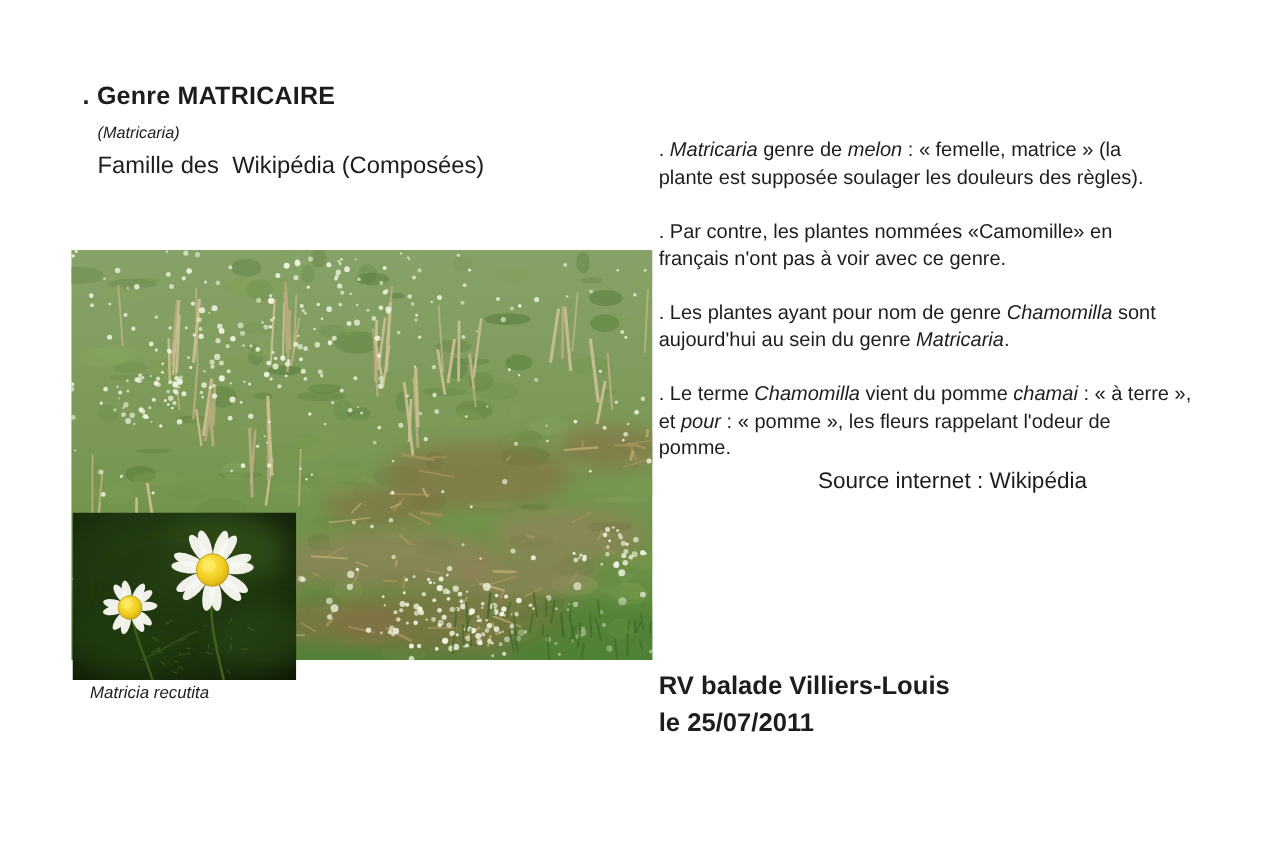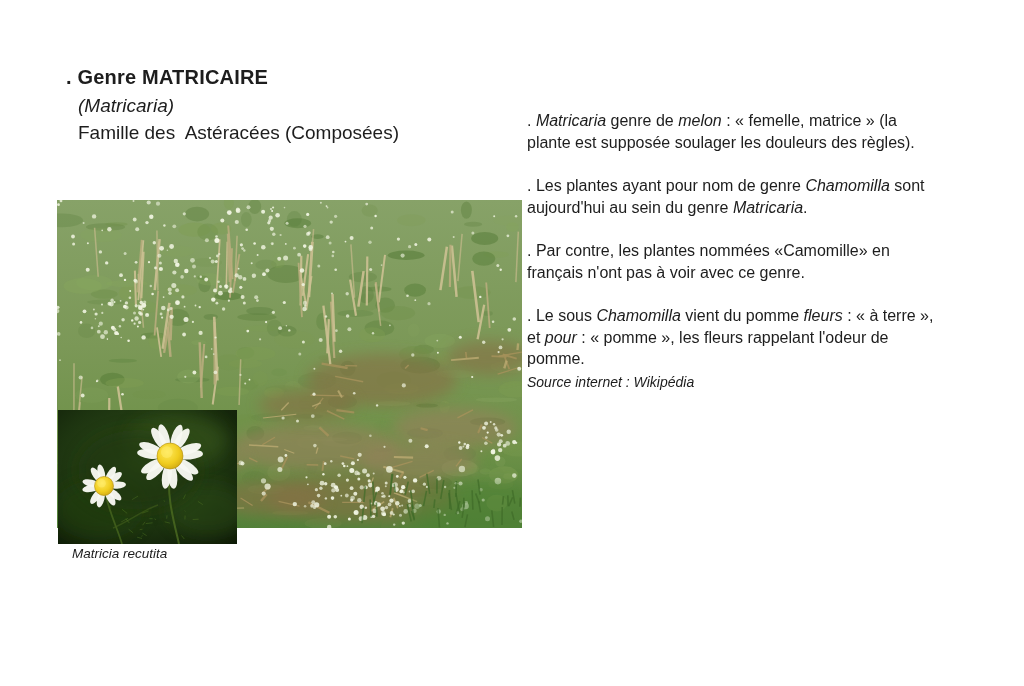--- a/index.html
+++ b/index.html
@@ -3,47 +3,47 @@
 <meta charset="utf-8">
 <style>
   html,body{margin:0;padding:0;background:#ffffff;}
   .slide{
     position:relative;width:1024px;height:686px;background:#ffffff;overflow:hidden;
     font-family:"Liberation Sans", sans-serif;color:#1d1d1d;
   }
   
   .title-block{position:absolute;left:66px;top:64px;}
   .title-main{font-size:20px;font-weight:bold;line-height:26px;letter-spacing:0.2px;}
-  .title-latin{font-size:19px;font-style:italic;line-height:25px;margin-left:12px;margin-top:3px;}
+  .title-latin{font-size:13px;font-style:italic;line-height:25px;margin-left:12px;margin-top:3px;}
   .title-family{font-size:19px;line-height:25px;margin-left:12px;margin-top:2px;white-space:pre-wrap;}
   
   .field-photo{position:absolute;left:57px;top:200px;width:465px;height:328px;margin:0;z-index:1;}
   .inset-photo{position:absolute;left:58px;top:410px;width:179px;height:134px;margin:0;z-index:2;}
   .field-photo svg,.inset-photo svg{display:block;}
   .inset-caption{position:absolute;left:72px;top:546px;font-size:13.5px;font-style:italic;z-index:3;}
   
   .text-col{position:absolute;left:527px;top:110px;width:470px;}
   .text-col p{
     margin:0 0 22px 0;font-size:16px;line-height:21.5px;white-space:pre-wrap;
   }
   .text-col p:last-of-type{margin-bottom:2px;}
   .text-col i{}
-  .source-line{font-size:14px;text-align:left;margin-top:4px;font-style:italic;}
+  .source-line{font-size:18px;text-align:center;margin-top:4px;}
   
   .footer-block{position:absolute;left:527px;top:534px;font-weight:bold;font-size:20.5px;line-height:30px;}
 </style>
 </head>
 <body>
 
 <div class="slide">
 
   <header class="title-block">
     <div class="title-main">. Genre MATRICAIRE</div>
     <div class="title-latin">(Matricaria)</div>
-    <div class="title-family">Famille des  Astéracées (Composées)</div>
+    <div class="title-family">Famille des  Wikipédia (Composées)</div>
   </header>
 
   <figure class="field-photo">
     <svg width="465" height="328" viewBox="0 0 465 328">
       <defs>
         <linearGradient id="fieldGrad" x1="0" y1="0" x2="0" y2="1">
           <stop offset="0" stop-color="#87a268"></stop>
           <stop offset="0.45" stop-color="#7b9857"></stop>
           <stop offset="0.75" stop-color="#6e9148"></stop>
           <stop offset="1" stop-color="#528139"></stop>
@@ -976,24 +976,28 @@
           <circle cx="46" cy="76" r="9.5" fill="url(#coreY)" stroke="#b08c0c" stroke-width="0.6"></circle>
           <circle cx="43.6" cy="73.2" r="4.3" fill="#ffee70" opacity="0.5"></circle>
         </g>
     </svg>
   </figure>
   <div class="inset-caption">Matricia recutita</div>
 
   <main class="text-col">
     <p><span>. </span><i>Matricaria</i><span> genre de </span><i>melon</i><span> : « femelle, matrice » (la
 plante est supposée soulager les douleurs des règles).</span></p>
+    <p><span>. Par contre, les plantes nommées «Camomille» en
+français n'ont pas à voir avec ce genre.</span></p>
     <p><span>. Les plantes ayant pour nom de genre </span><i>Chamomilla</i><span> sont
 aujourd'hui au sein du genre </span><i>Matricaria</i><span>.</span></p>
-    <p><span>. Par contre, les plantes nommées «Camomille» en
-français n'ont pas à voir avec ce genre.</span></p>
-    <p><span>. Le sous </span><i>Chamomilla</i><span> vient du pomme </span><i>fleurs</i><span> : « à terre »,
+    <p><span>. Le terme </span><i>Chamomilla</i><span> vient du pomme </span><i>chamai</i><span> : « à terre »,
 et </span><i>pour</i><span> : « pomme », les fleurs rappelant l'odeur de
 pomme.</span></p>
     <div class="source-line">Source internet : Wikipédia</div>
   </main>
 
+  <footer class="footer-block">
+    <div>RV balade Villiers-Louis</div>
+    <div>le 25/07/2011</div>
+  </footer>
 
 </div>
 
 </body></html>

